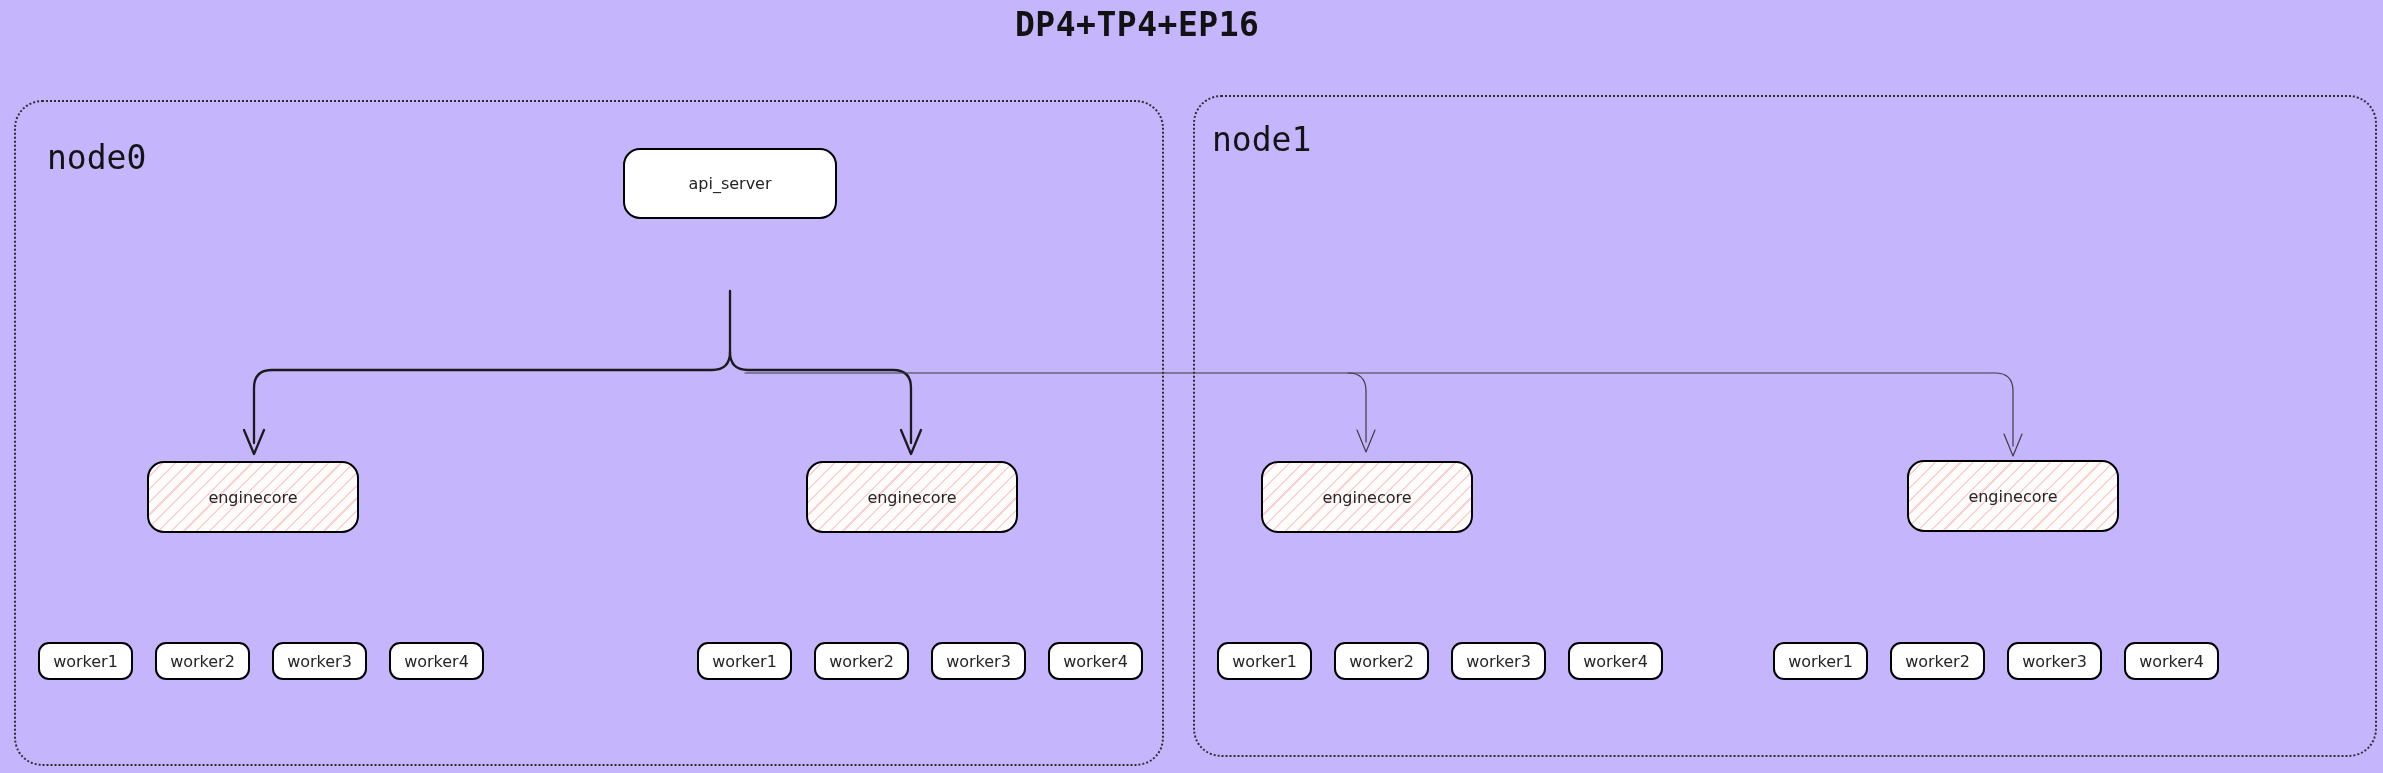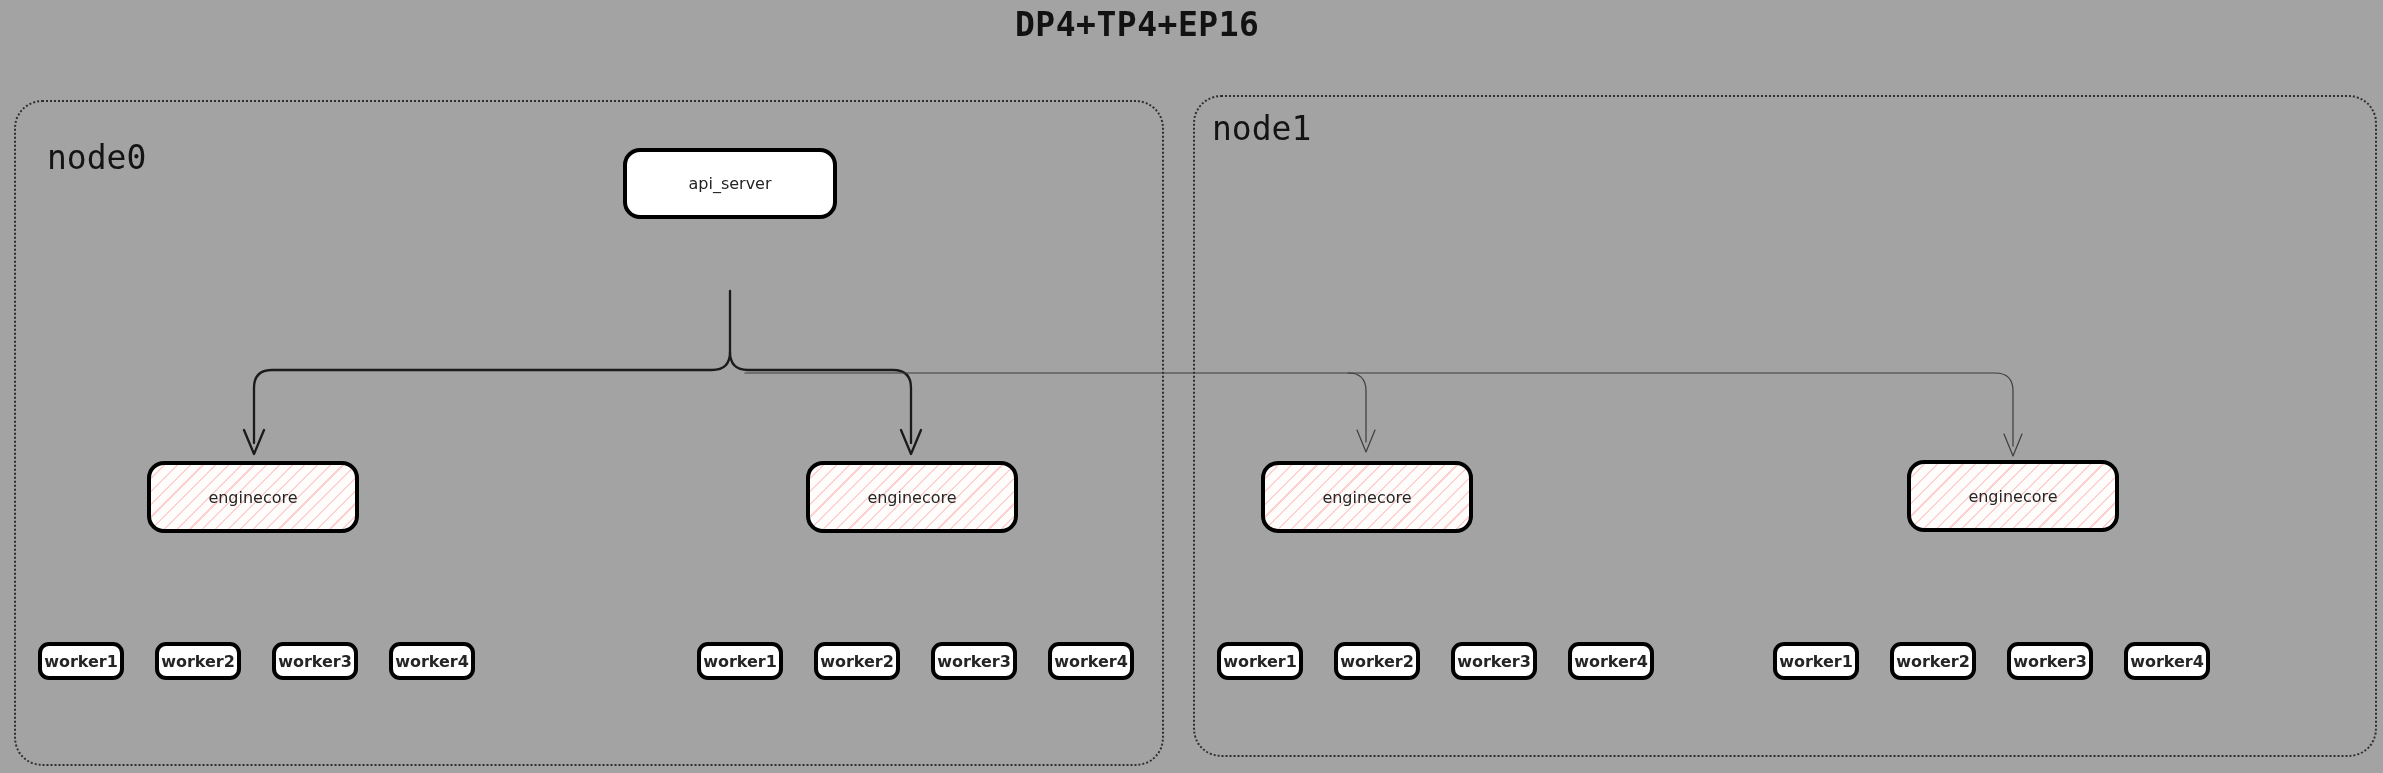--- a/index.html
+++ b/index.html
@@ -1,20 +1,20 @@
 <!DOCTYPE html>
 <html><head>
 <meta charset="utf-8">
 <style>
   html, body { margin: 0; padding: 0; background: #ffffff; }
   .page {
     position: relative;
     width: 2383px;
     height: 773px;
-    background: #a3a3a3;
+    background: #c4b5fd;
     font-family: "DejaVu Sans", sans-serif;
     overflow: hidden;
   }
   .title {
     position: absolute;
     left: 1015px;
     top: 5px;
     font-family: "DejaVu Sans Mono", monospace;
     font-weight: bold;
     font-size: 33px;
@@ -34,30 +34,30 @@
     font-weight: normal;
     font-size: 33px;
     color: #141414;
     white-space: nowrap;
   }
   .box {
     position: absolute;
     display: flex;
     align-items: center;
     justify-content: center;
-    border: 4px solid #000000;
+    border: 2px solid #000000;
     background: #ffffff;
     color: #252525;
     font-size: 16px;
     box-sizing: border-box;
     white-space: nowrap;
   }
   .stackbox { width: 214px; height: 71px; border-radius: 17px; }
   .engine   { width: 212px; height: 72px; border-radius: 17px; }
-  .worker   { width: 86px;  height: 38px; border-radius: 11px; font-weight: bold; }
+  .worker   { width: 95px;  height: 38px; border-radius: 11px; }
   .hatch-green {
     background-color: #fcfffc;
     background-image: repeating-linear-gradient(135deg,
       rgba(64,192,87,0.30) 0px, rgba(64,192,87,0.30) 1.6px,
       transparent 1.6px, transparent 9px);
   }
   .hatch-red {
     background-color: #fffcfc;
     background-image: repeating-linear-gradient(135deg,
       rgba(250,82,82,0.25) 0px, rgba(250,82,82,0.25) 1.6px,
@@ -74,21 +74,21 @@
 <body>
 
 <div class="page">
 
   <div class="title">DP4+TP4+EP16</div>
 
   <div class="node" style="left:14px; top:100px; width:1146px; height:662px;"></div>
   <div class="node" style="left:1193px; top:95px; width:1180px; height:658px;"></div>
 
   <div class="node-label" style="left:47px; top:138px;">node0</div>
-  <div class="node-label" style="left:1212px; top:109px;">node1</div>
+  <div class="node-label" style="left:1212px; top:120px;">node1</div>
 
   <svg class="connectors" viewBox="0 0 2383 773" fill="none">
 
     <path d="M730 291 L730 352 Q730 370 712 370 L272 370 Q254 370 254 388 L254 443" stroke="#1b1b1b" stroke-width="2.3" stroke-linecap="round"></path>
     <path d="M244 430 L254 454 L264 430" stroke="#1b1b1b" stroke-width="2.3" stroke-linecap="round" stroke-linejoin="round"></path>
 
     <path d="M730 352 Q730 370 748 370 L893 370 Q911 370 911 388 L911 443" stroke="#1b1b1b" stroke-width="2.3" stroke-linecap="round"></path>
     <path d="M901 430 L911 454 L921 430" stroke="#1b1b1b" stroke-width="2.3" stroke-linecap="round" stroke-linejoin="round"></path>
 
     <path d="M745 373 L1995 373 Q2013 373 2013 391 L2013 446" stroke="#3d3d3d" stroke-width="1.2" stroke-linecap="round"></path>

